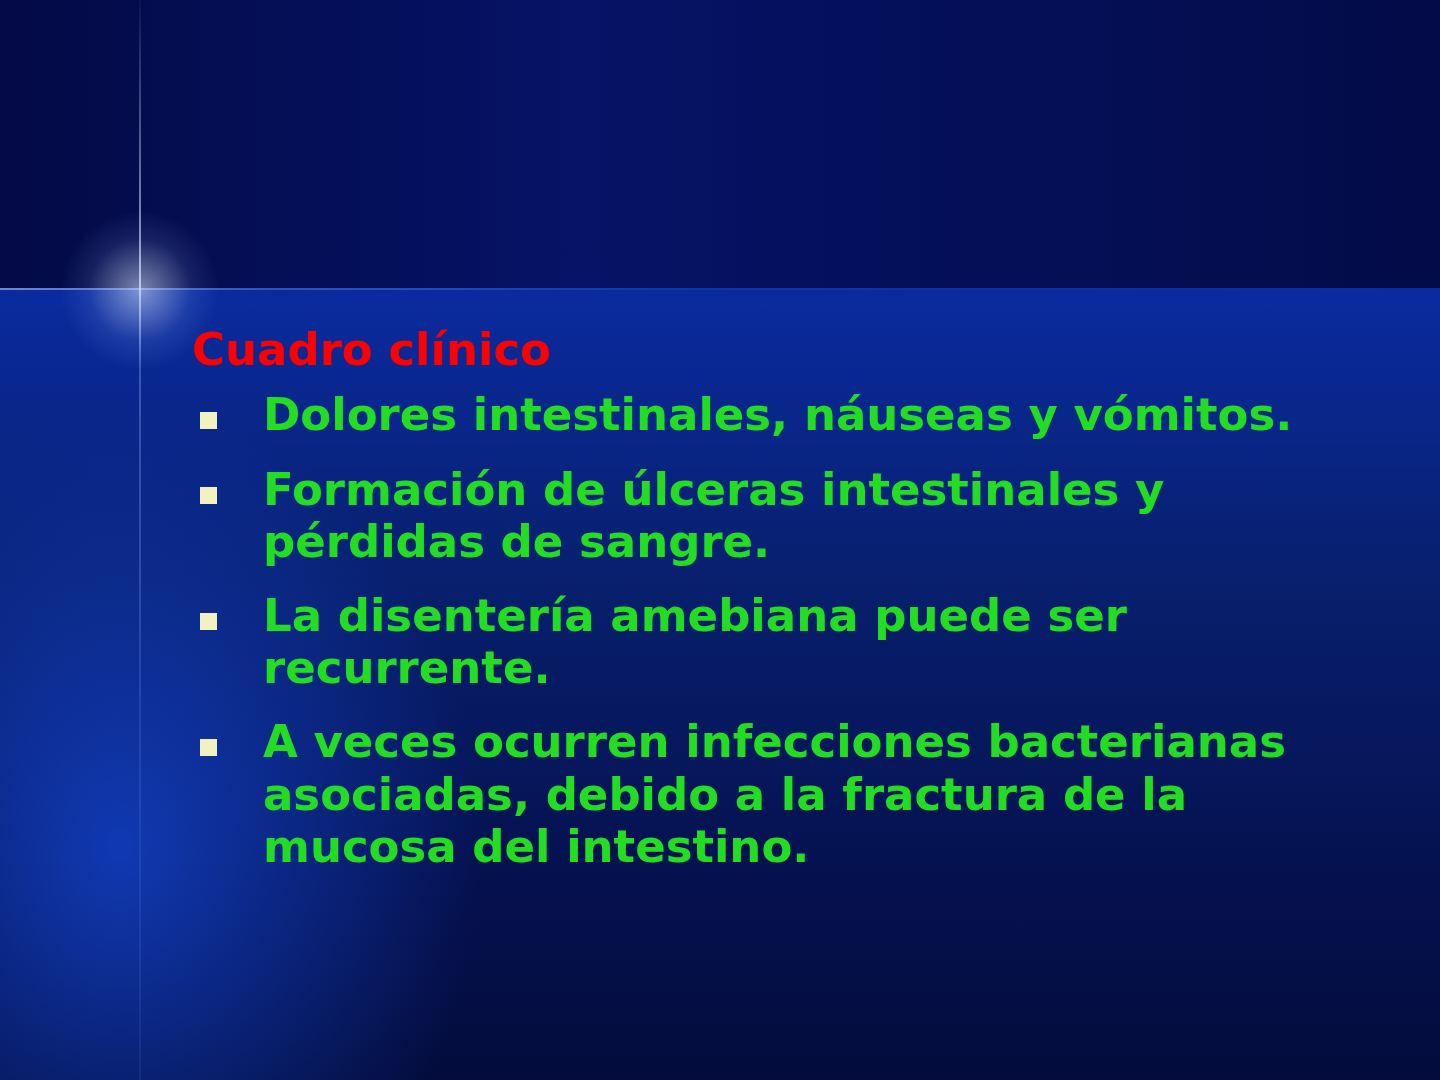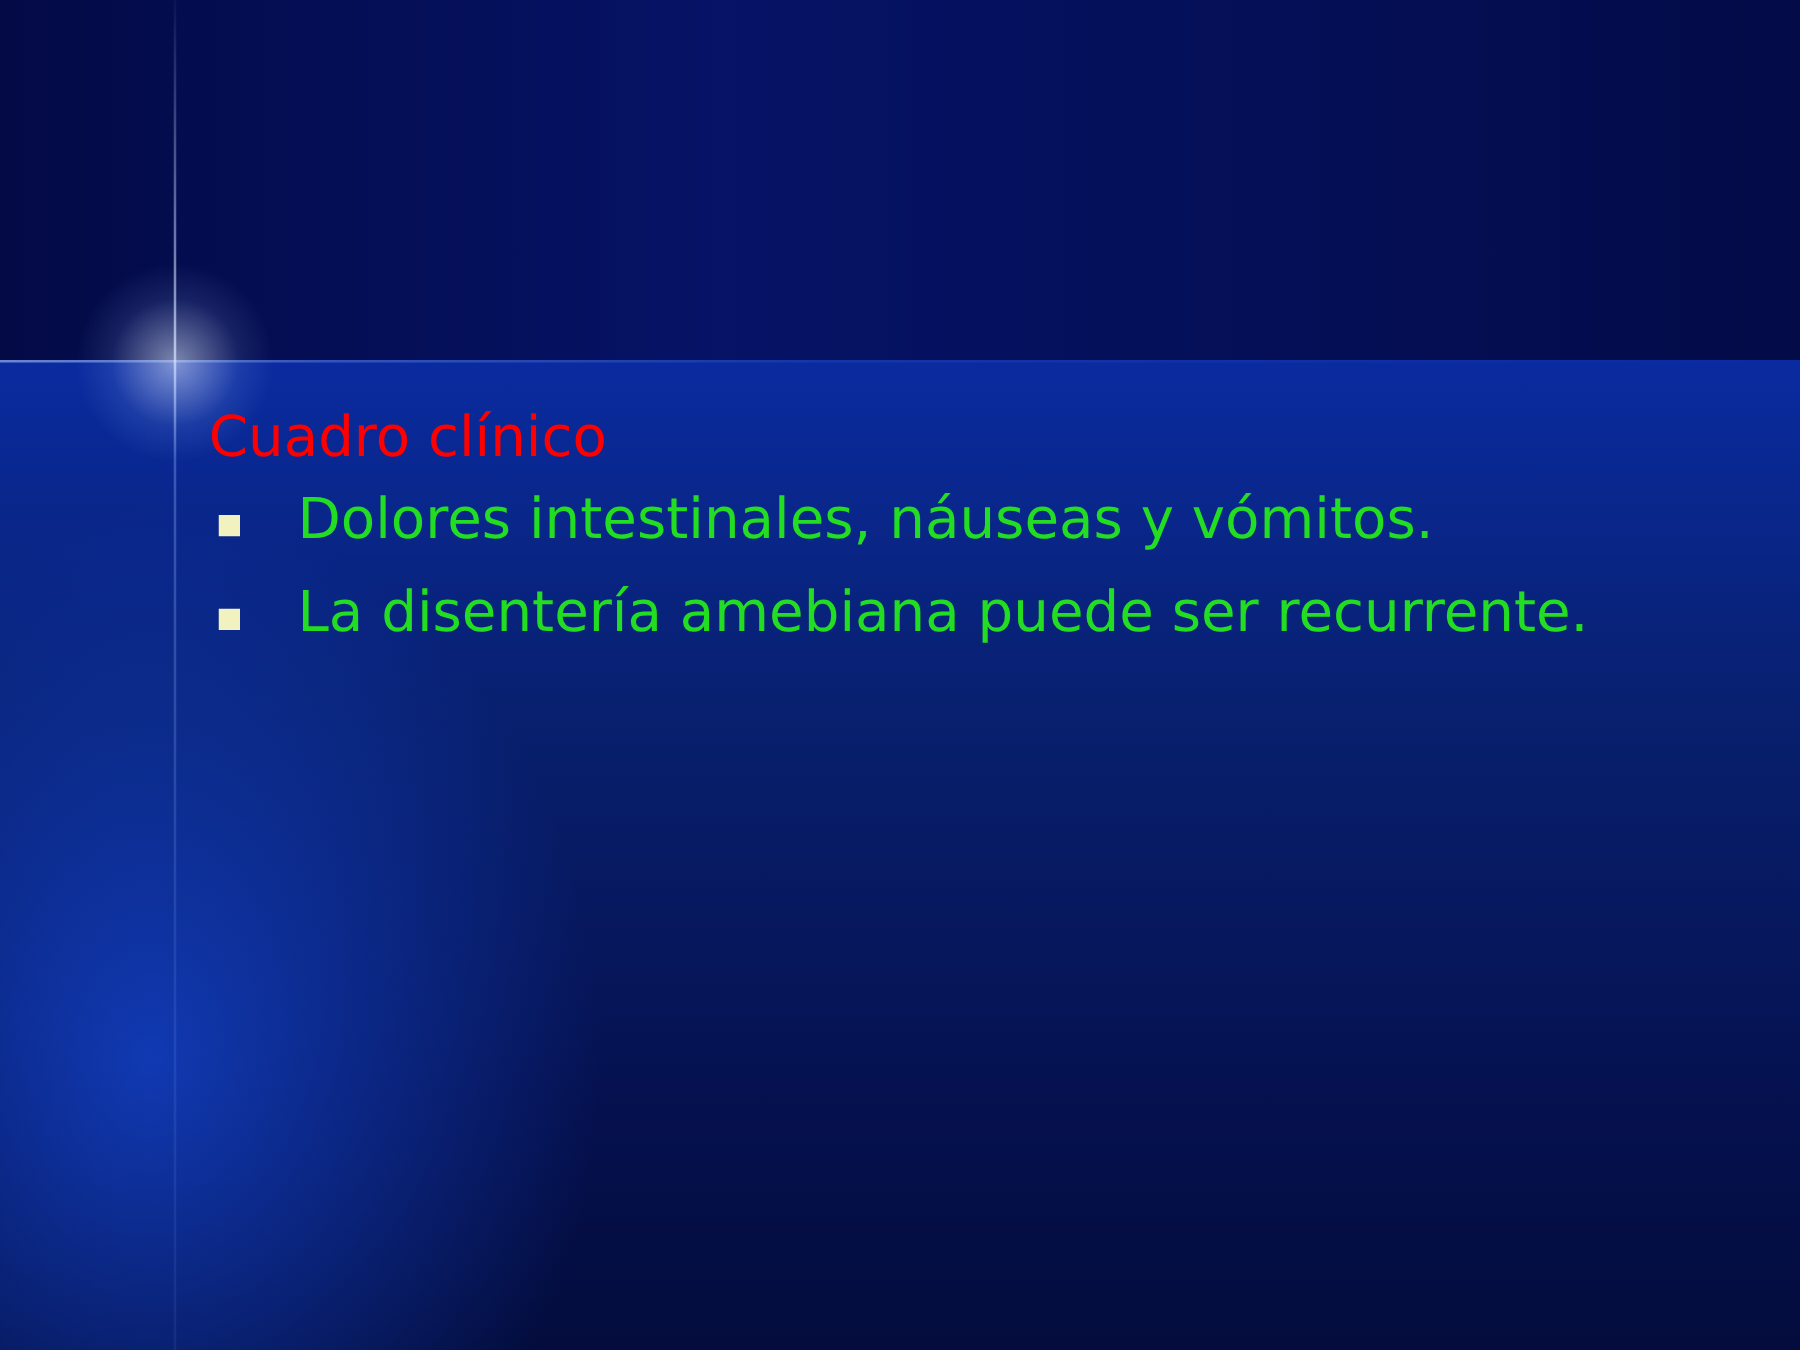--- a/index.html
+++ b/index.html
@@ -68,23 +68,24 @@
     width: 1200px;
     color: #ffff00;
     font-size: 76px;
     font-weight: bold;
     line-height: 1.05;
     letter-spacing: -0.5px;
     white-space: nowrap;
   }
   .content {
     position: absolute;
-    left: 167px;
+    left: 192px;
     top: 325px;
     width: 1190px;
+    font-weight: bold;
   }
   .subhead {
     color: #ff0000;
     font-size: 45px;
     line-height: 1.12;
     margin: 0 0 14px 0;
   }
   ul.bullets {
     list-style: none;
     margin: 0;
@@ -125,17 +126,25 @@
   <div class="content">
     <div class="subhead">Cuadro clínico</div>
 
     <ul class="bullets">
       <li>
         <span class="marker"></span>
         <span class="txt">Dolores intestinales, náuseas y vómitos.</span>
       </li>
       <li>
         <span class="marker"></span>
+        <span class="txt">Formación de úlceras intestinales y pérdidas de sangre.</span>
+      </li>
+      <li>
+        <span class="marker"></span>
         <span class="txt">La disentería amebiana puede ser recurrente.</span>
+      </li>
+      <li>
+        <span class="marker"></span>
+        <span class="txt"> A veces ocurren infecciones bacterianas asociadas, debido a la fractura de la mucosa del intestino.</span>
       </li>
     </ul>
   </div>
 </div>
 
 </body></html>

